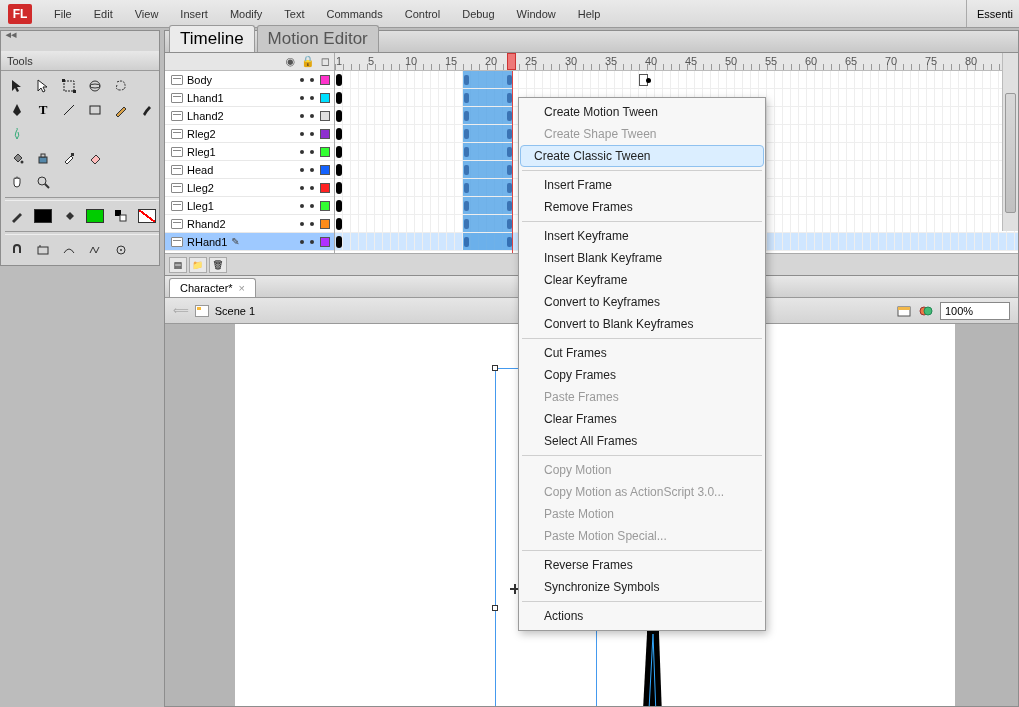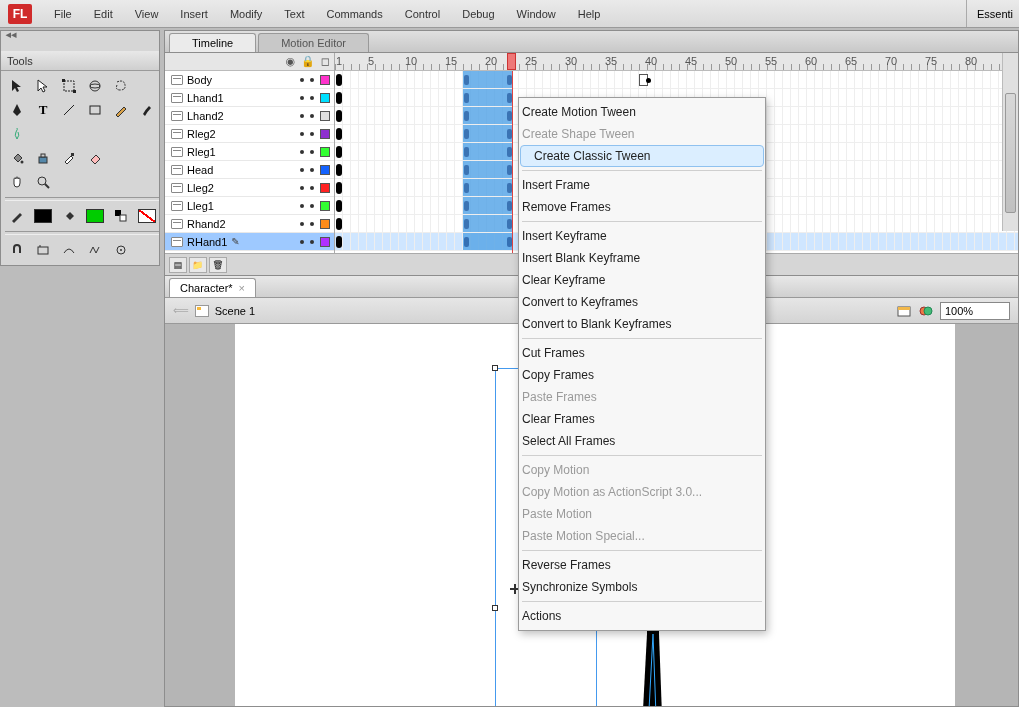--- a/index.html
+++ b/index.html
@@ -18,21 +18,21 @@
 .tools-grid { display: grid; grid-template-columns: repeat(6, 1fr); padding: 4px; gap: 2px; }
 .tool-btn { width: 24px; height: 22px; display: flex; align-items: center; justify-content: center; border: 1px solid transparent; }
 .tool-sep { grid-column: 1 / -1; height: 4px; border-top: 1px solid #999; border-bottom: 1px solid #eee; margin: 2px 0; }
 .swatch { width:18px; height:14px; border:1px solid #333; }
 .swatch-black{background:#000;} .swatch-green{background:#0c0;} .swatch-none{background:#fff; position:relative;}
 .swatch-none::after{content:""; position:absolute; inset:0; background:linear-gradient(to top right, transparent 45%, red 45%, red 55%, transparent 55%);}
 
 
 .timeline-wrap { position: absolute; left: 164px; top: 30px; right: 0; height: 246px; background: #d6d6d6; border: 1px solid #8d8d8d; }
 .tl-tabs { height: 22px; background: linear-gradient(#e0e0e0,#c8c8c8); display: flex; align-items: flex-end; padding-left: 4px; border-bottom:1px solid #8d8d8d;}
-.tl-tab { padding: 3px 22px; background: #ebebeb; border: 1px solid #999; border-bottom: none; margin-right: 2px; border-radius: 3px 3px 0 0; font-size:11px;}
+.tl-tab { padding: 3px 10px; background: #ebebeb; border: 1px solid #999; border-bottom: none; margin-right: 2px; border-radius: 3px 3px 0 0; font-size:17px;}
 .tl-tab.inactive { background: #c8c8c8; color: #555;}
 .tl-body { display: flex; height: 200px; background: #fff; position:relative;}
 
 
 .layer-col { width: 170px; border-right: 1px solid #aaa; display:flex; flex-direction:column;}
 .layer-head { height: 18px; background:#e6e6e6; border-bottom:1px solid #bbb; display:flex; align-items:center; justify-content:flex-end; padding-right:4px; gap:6px; font-size:10px; color:#555;}
 .layer-row { height: 18px; display: flex; align-items: center; border-bottom: 1px solid #e8e8e8; padding-left: 6px; font-size:11px; gap:4px;}
 .layer-row.sel { background: #9ec9ff; }
 .layer-icon { width:12px; height:10px; background:#fff; border:1px solid #888; border-radius:1px; position:relative;}
 .layer-icon::before{content:""; position:absolute; left:1px; top:2px; right:1px; height:1px; background:#888;}
@@ -88,21 +88,21 @@
 .sel-bbox .h{position:absolute;width:6px;height:6px;background:#fff;border:1px solid #333;}
 .h.tl{left:-4px;top:-4px;} .h.tr{right:-4px;top:-4px;}
 .h.tm{left:50%;top:-4px;margin-left:-3px;}
 .h.lm{left:-4px;top:50%;margin-top:-3px;} .h.rm{right:-4px;top:50%;margin-top:-3px;}
 .reg{position:absolute; left:345px; top:260px; width:10px;height:10px;}
 .reg::before,.reg::after{content:"";position:absolute;background:#333;}
 .reg::before{left:4px;top:0;width:2px;height:10px;} .reg::after{left:0;top:4px;width:10px;height:2px;}
 
 
 .ctx-menu { position: absolute; left: 518px; top: 97px; width: 248px; background: #f7f7f7; border: 1px solid #9b9b9b; box-shadow: 2px 3px 8px rgba(0,0,0,.25); padding: 3px 1px; z-index: 50; }
-.ctx-item { padding: 4px 2px; font-size: 12px; color: #222; }
+.ctx-item { padding: 4px 24px; font-size: 12px; color: #222; }
 .ctx-item.disabled { color: #9a9a9a; }
 .ctx-item.hover { background: #dbeeff; border:1px solid #8fc1ef; padding:3px 13px; border-radius:4px;}
 .ctx-sep { height: 1px; background: #cfcfcf; margin: 3px 2px; }
 
 
 .scroll-stub{position:absolute; right:0; top:0; bottom:22px; width:16px; background:#e0e0e0; border-left:1px solid #bbb;}
 .scroll-stub .thumb{position:absolute; left:2px; right:2px; top:40px; height:120px; background:linear-gradient(#d8d8d8,#c0c0c0); border:1px solid #999; border-radius:2px;}
 </style>
 </head>
 <body>

